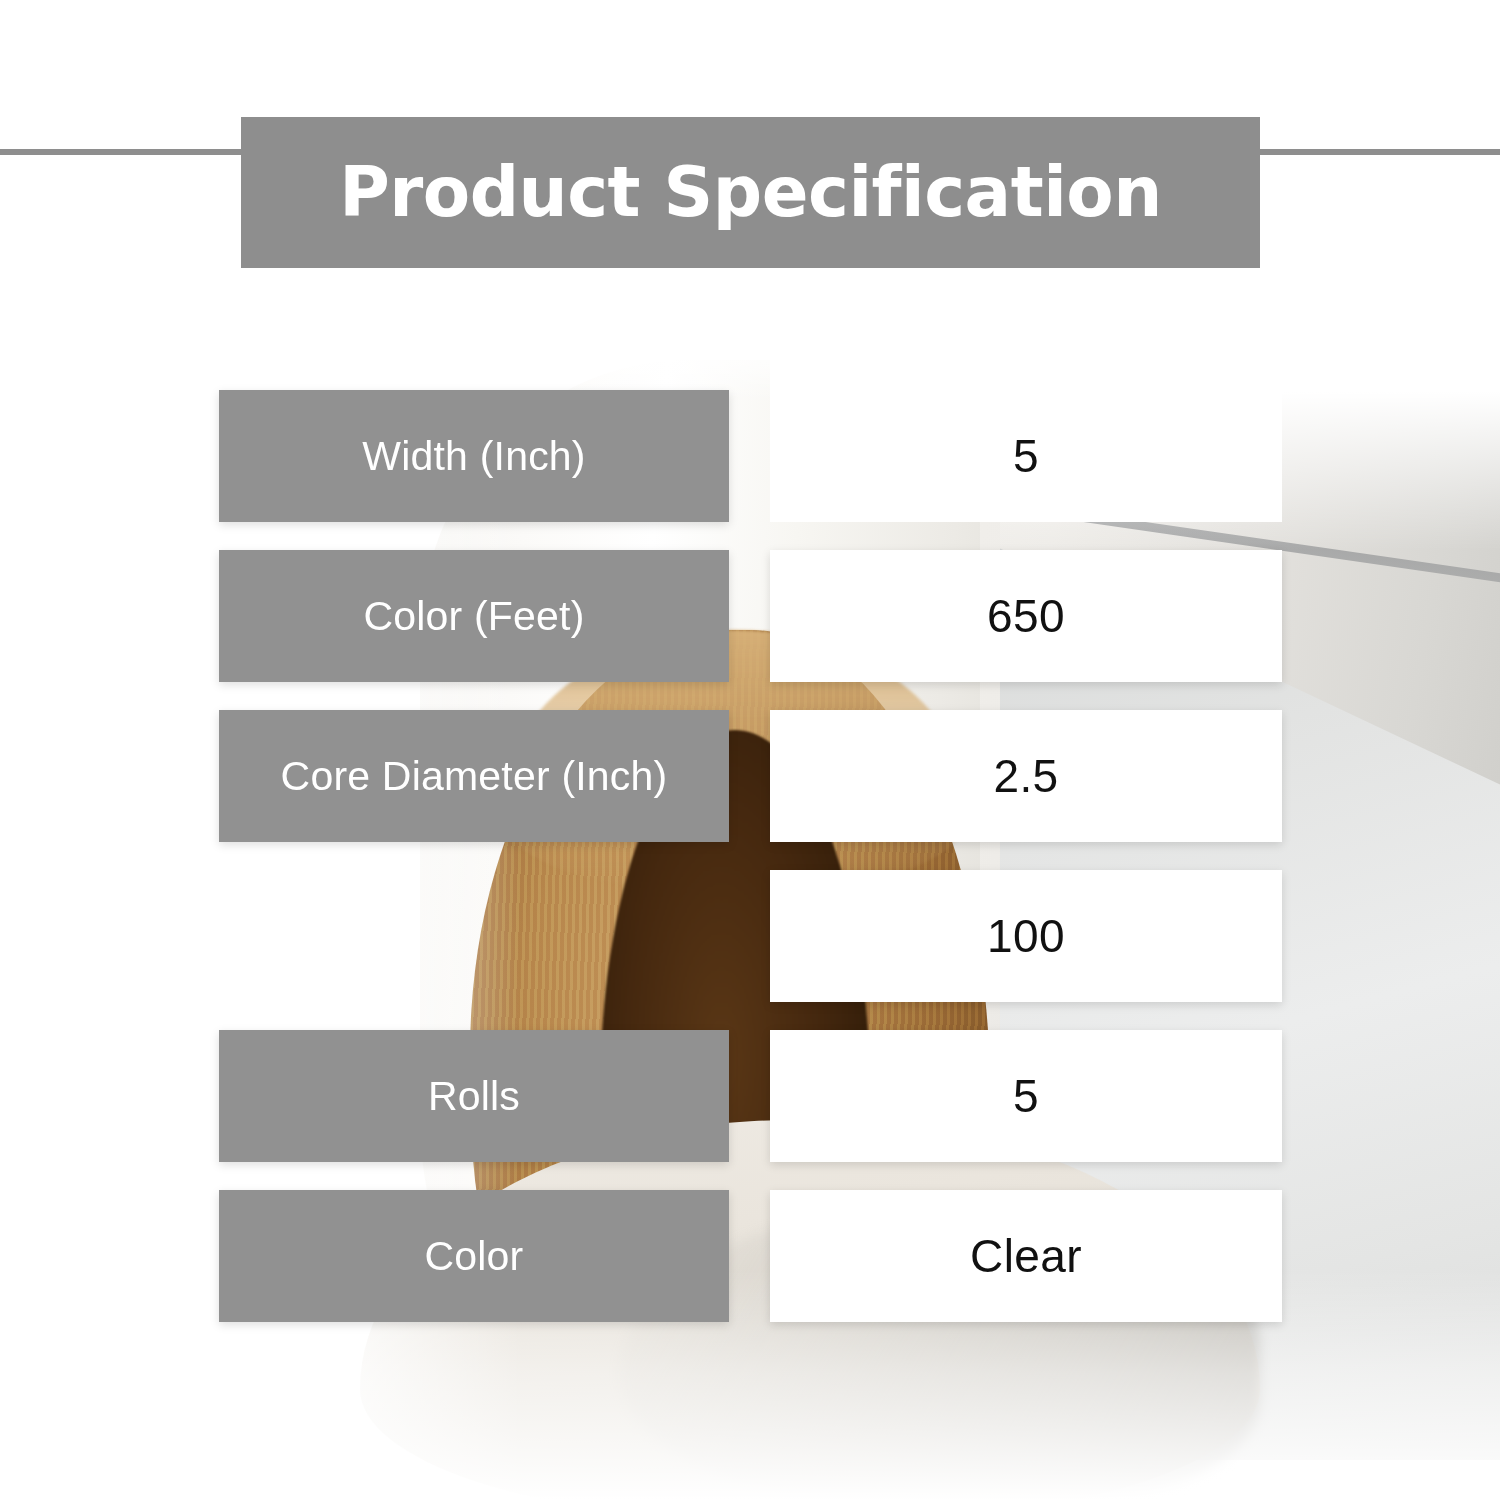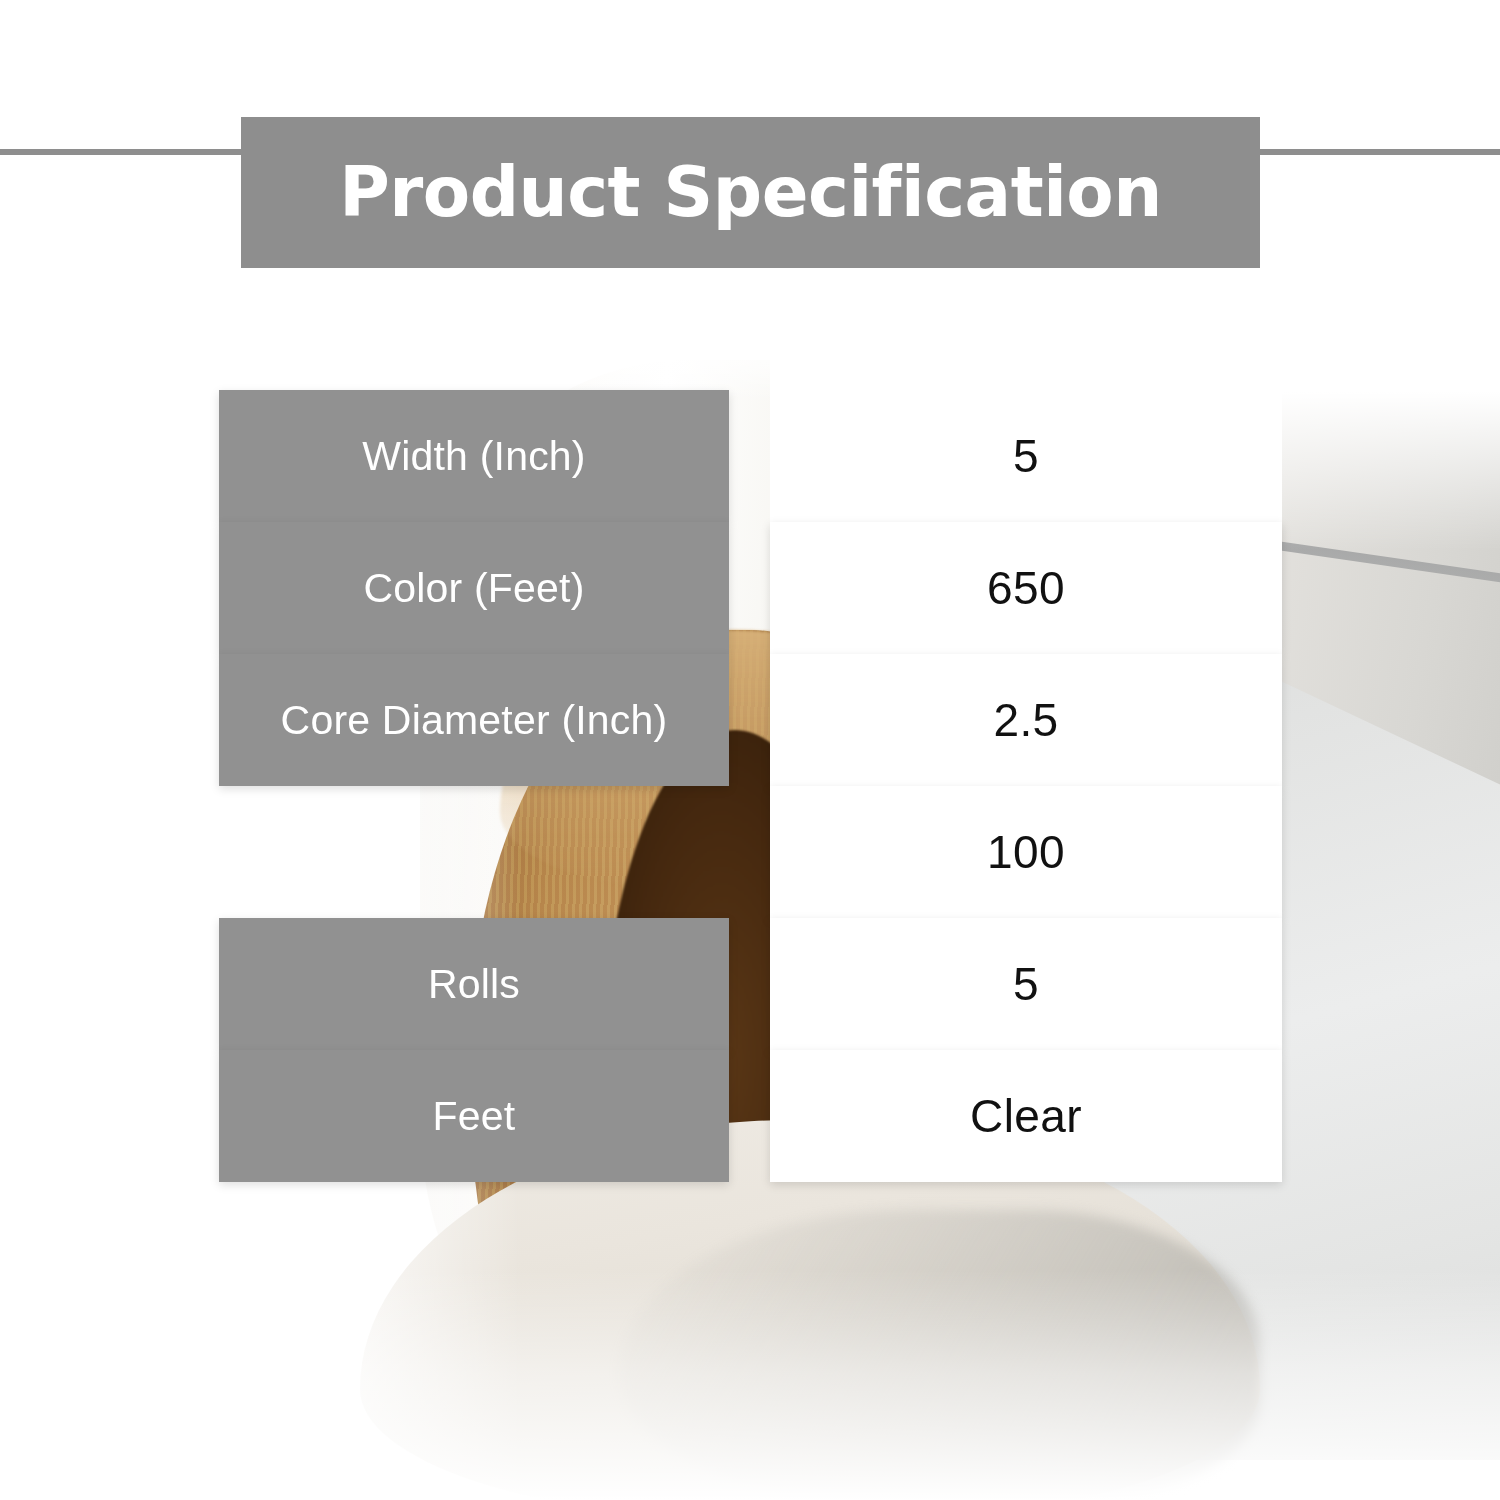--- a/index.html
+++ b/index.html
@@ -197,20 +197,21 @@
 
   
   #spec-table {
     position:absolute;
     left:0; top:390px;
     width:1500px;
   }
   .spec-row {
     position:relative;
     height:132px;
+    margin-bottom:28px;
   }
   .spec-label {
     position:absolute;
     left:219px; top:0;
     width:510px; height:132px;
     background:#919191;
     display:flex; align-items:center; justify-content:center;
     text-align:center;
     box-shadow:0 3px 9px rgba(0,0,0,.13);
   }
@@ -314,21 +315,21 @@
       <div class="spec-label">
         <span>Rolls</span>
       </div>
       <div class="spec-value">
         <span>5</span>
       </div>
     </div>
 
     <div class="spec-row">
       <div class="spec-label">
-        <span>Feet</span>
+        <span>Color</span>
       </div>
       <div class="spec-value">
         <span>Clear</span>
       </div>
     </div>
 
   </div>
 </div>
 
 </body></html>

